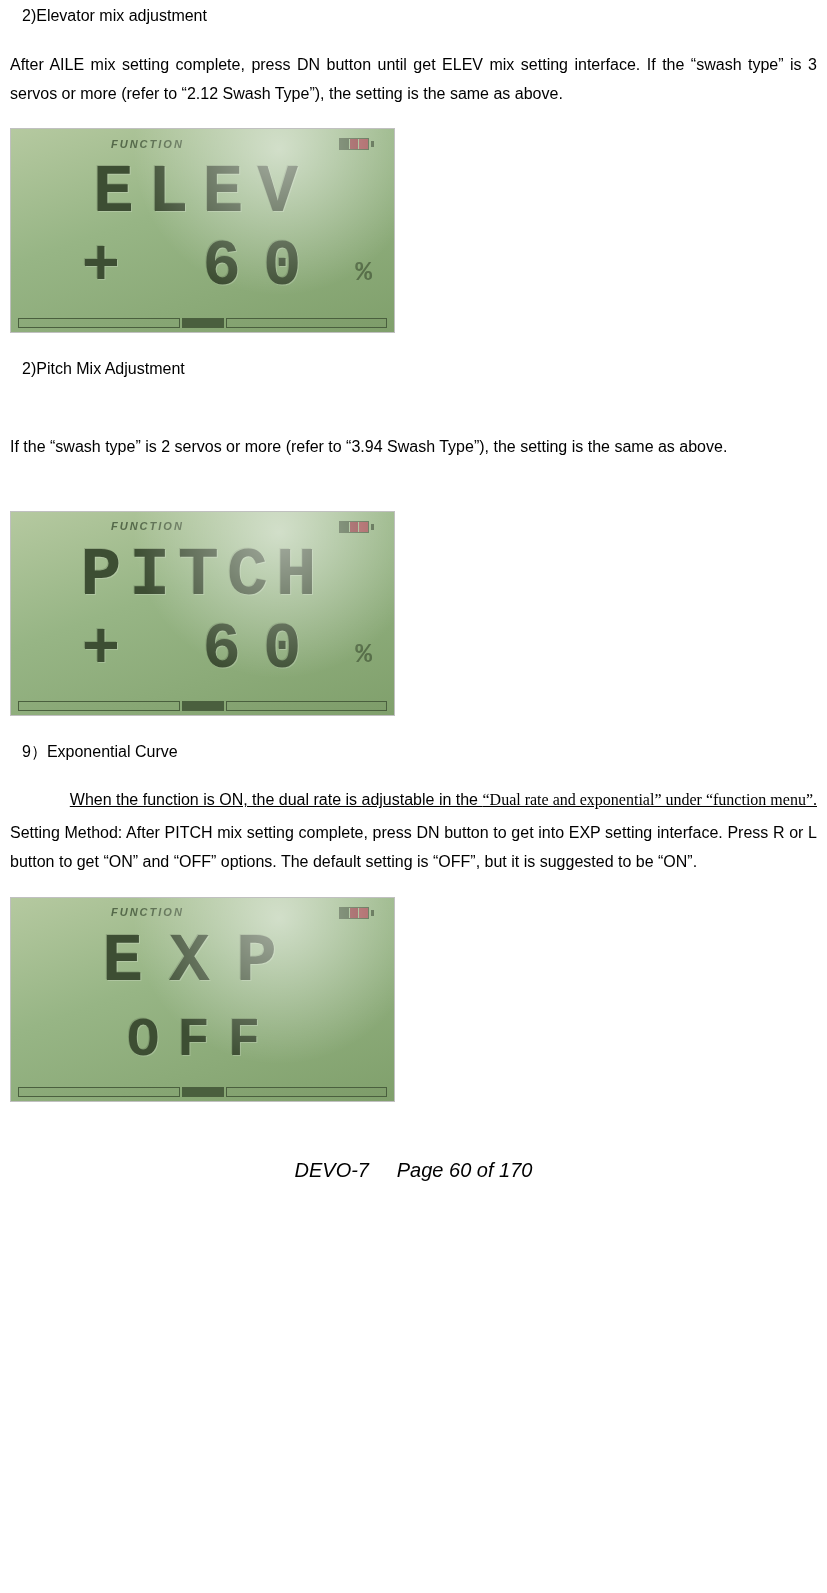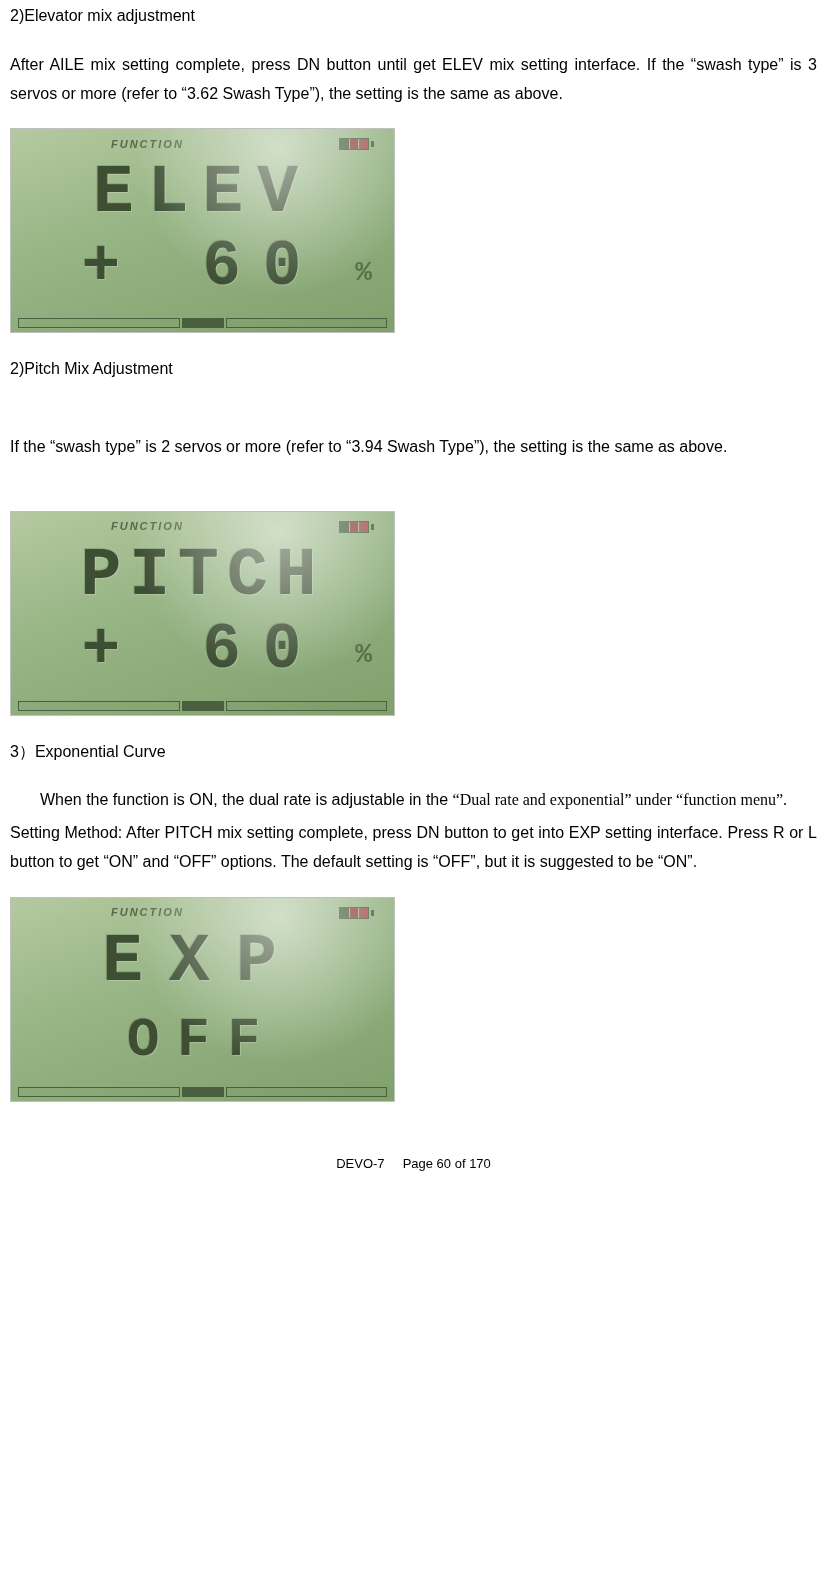--- a/index.html
+++ b/index.html
@@ -5,23 +5,23 @@
   body {
     font-family: Arial, Helvetica, sans-serif;
     font-size: 16px;
     line-height: 1.8;
     color: #000;
     margin: 0;
     padding: 0 10px 40px;
     width: 807px;
     background: #fff;
   }
-  .heading { margin: 2px 0 20px; }
+  .heading { margin: 2px 12px 20px; }
   .paragraph { margin: 0 0 20px; text-align: justify; }
-  .paragraph.nowrap { text-align: center; }
+  .paragraph.nowrap { text-align: right; text-decoration: underline; }
   .lcd {
     width: 385px;
     height: 205px;
     background: linear-gradient(160deg, #b5c9a0 0%, #97b585 40%, #80a06c 100%);
     border: 1px solid #c0c0c0;
     margin: 0 0 22px;
     position: relative;
     overflow: hidden;
     box-sizing: border-box;
     padding: 6px 10px;
@@ -104,34 +104,35 @@
   }
   .lcd-bottom .seg {
     flex: 1;
     border: 1px solid #4a5f3e;
     margin: 0 1px;
     background: rgba(74,95,62,0.05);
   }
   .lcd-bottom .seg.mid { flex: 0 0 40px; background: #4a5f3e; }
   .footer {
     text-align: center;
-    font-size: 13px;
+    font-size: 20px;
     margin-top: 50px;
     white-space: pre;
+    font-style: italic;
   }
   .serif-inline { font-family: "Times New Roman", Times, serif; }
 </style>
 </head>
 <body>
 
 
 
 
 <div class="heading">2)Elevator mix adjustment</div>
-<div class="paragraph">After AILE mix setting complete, press DN button until get ELEV mix setting interface. If the “swash type” is 3 servos or more (refer to “3.62 Swash Type”), the setting is the same as above.</div>
+<div class="paragraph">After AILE mix setting complete, press DN button until get ELEV mix setting interface. If the “swash type” is 3 servos or more (refer to “2.12 Swash Type”), the setting is the same as above.</div>
 
 
 <div class="lcd">
   <div class="lcd-top">
     <span class="func">FUNCTION</span>
     <span class="batt"></span>
   </div>
   <div class="lcd-main">
     <div class="lcd-line1">ELEV</div>
     <div class="lcd-line2">+ 60</div>
@@ -162,21 +163,21 @@
   </div>
   <div class="pct">%</div>
   <div class="lcd-bottom">
     <div class="seg"></div>
       <div class="seg mid"></div>
       <div class="seg"></div>
   </div>
 </div>
 
 
-<div class="heading">3）Exponential Curve</div>
+<div class="heading">9）Exponential Curve</div>
 <div class="paragraph nowrap">
   <span>When the function is ON, the dual rate is adjustable in the </span><span class="serif-inline">“Dual rate and exponential” under “function menu”.</span>
 </div>
 <div class="paragraph" style="margin-top:-16px;">Setting Method: After PITCH mix setting complete, press DN button to get into EXP setting interface. Press R or L button to get “ON” and “OFF” options. The default setting is “OFF”, but it is suggested to be “ON”.</div>
 
 
 <div class="lcd">
   <div class="lcd-top">
     <span class="func">FUNCTION</span>
     <span class="batt"></span>

